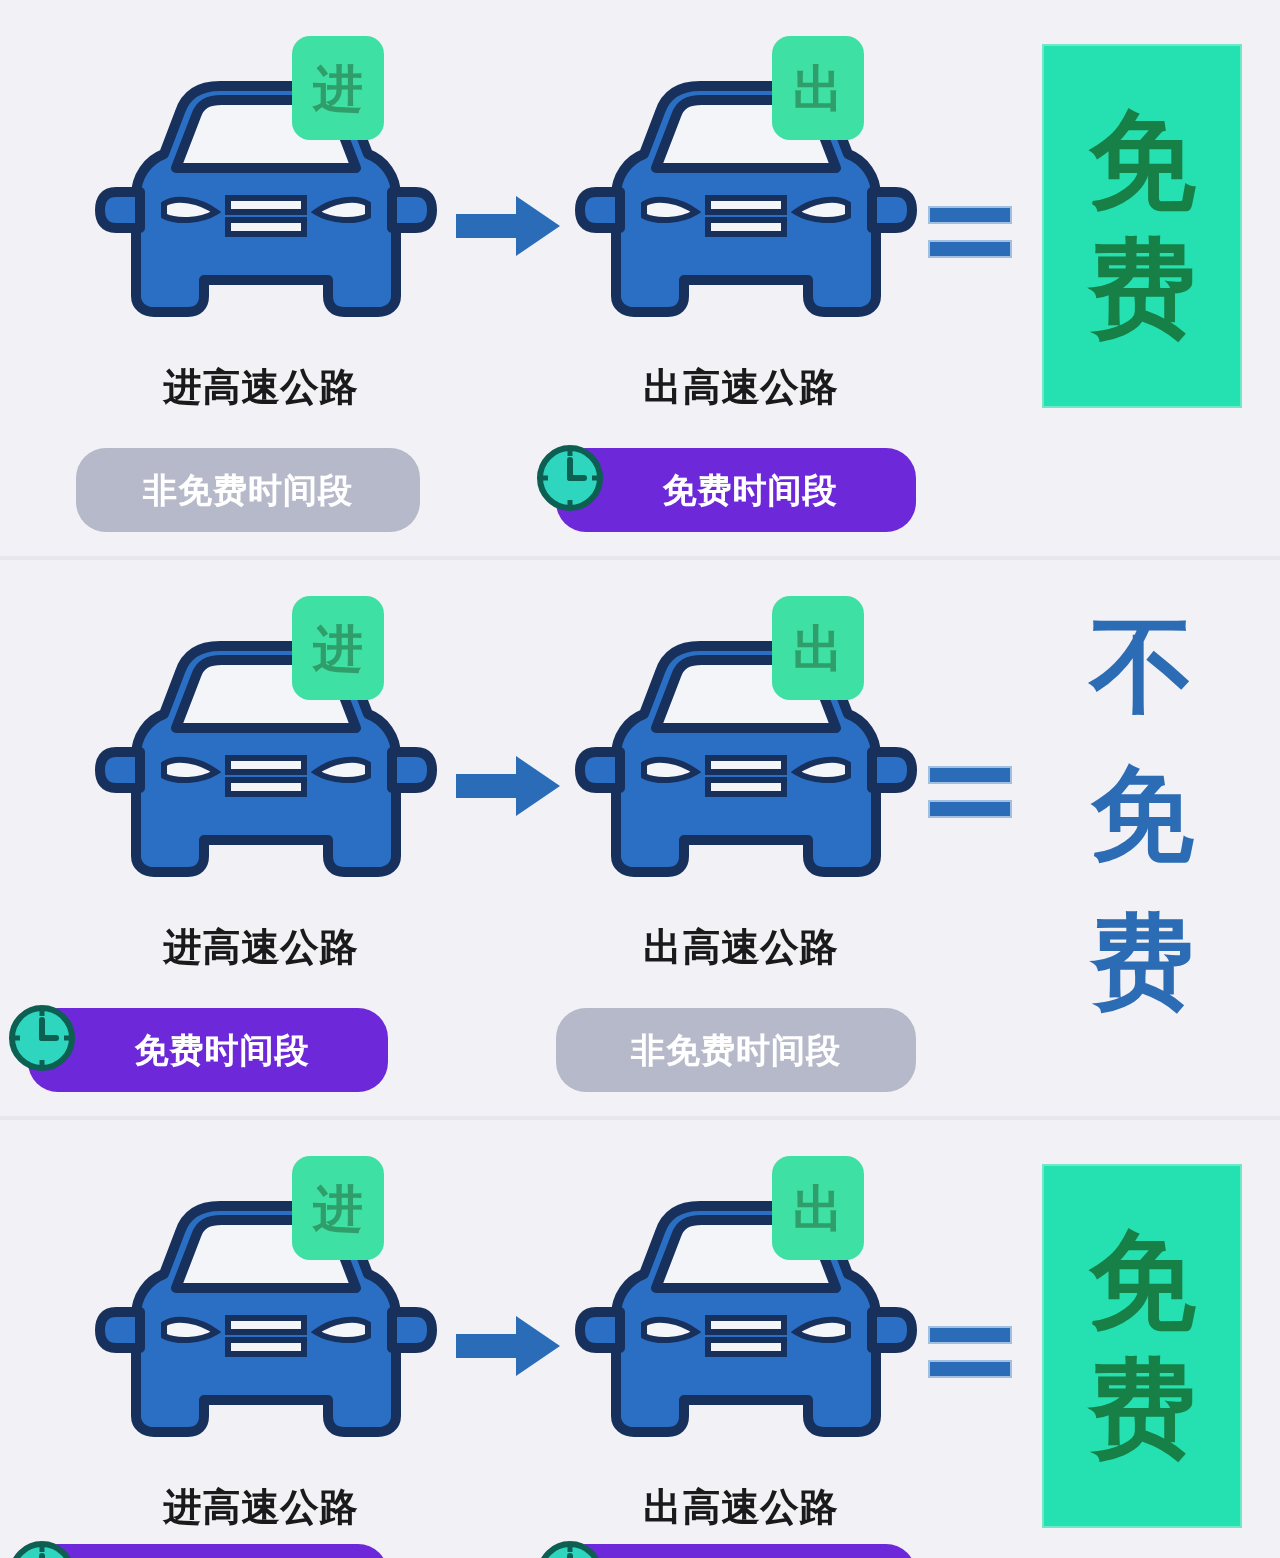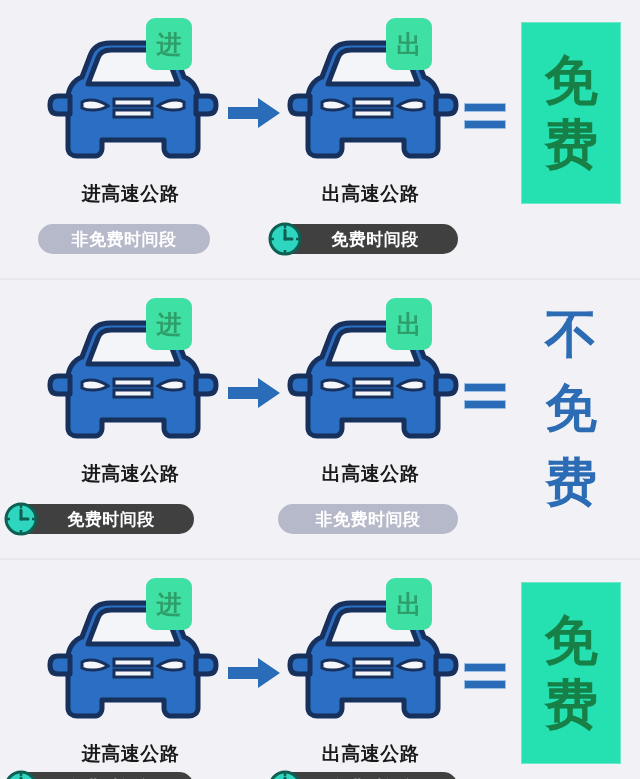--- a/index.html
+++ b/index.html
@@ -80,41 +80,41 @@
     font-size: 19px;
     font-weight: bold;
     color: #1a1a1a;
     letter-spacing: 0.5px;
     font-family: Liberation Serif, serif;
   }
 
   
   .pill {
     position: absolute;
-    height: 30px;
+    height: 42px;
     border-radius: 15px;
     display: flex;
     align-items: center;
     box-sizing: border-box;
   }
   .pill-label {
     font-size: 17px;
     font-weight: bold;
     color: #ffffff;
     letter-spacing: 0.5px;
     white-space: nowrap;
     font-family: "DejaVu Sans", "Liberation Sans", sans-serif;
   }
   .pill.gray {
     background: #b6b9c9;
     padding: 0 16px;
     justify-content: center;
   }
   .pill.cyan {
-    background: #404040;
+    background: #6d28d9;
     padding: 0 16px 0 30px;
     justify-content: center;
   }
   .clock-icon {
     position: absolute;
     left: -12px;
     top: -4px;
     width: 38px;
     height: 38px;
   }

